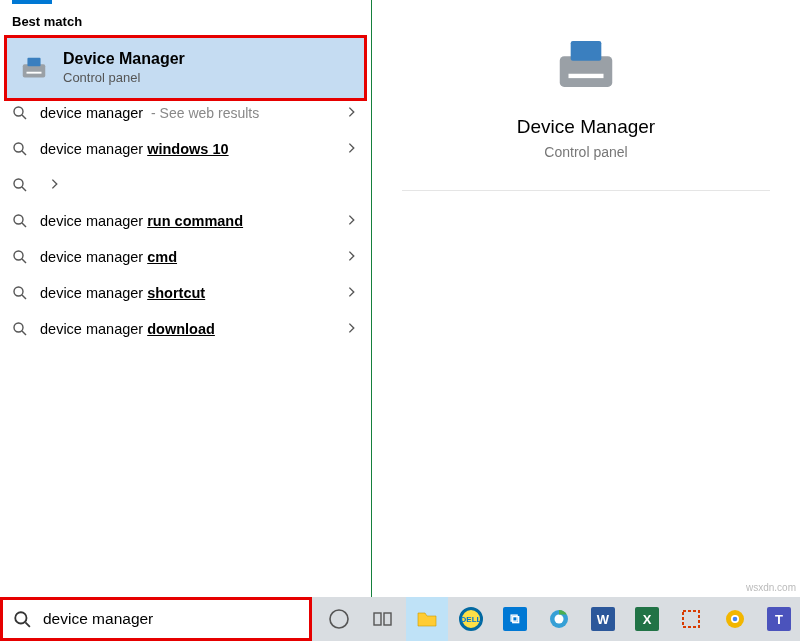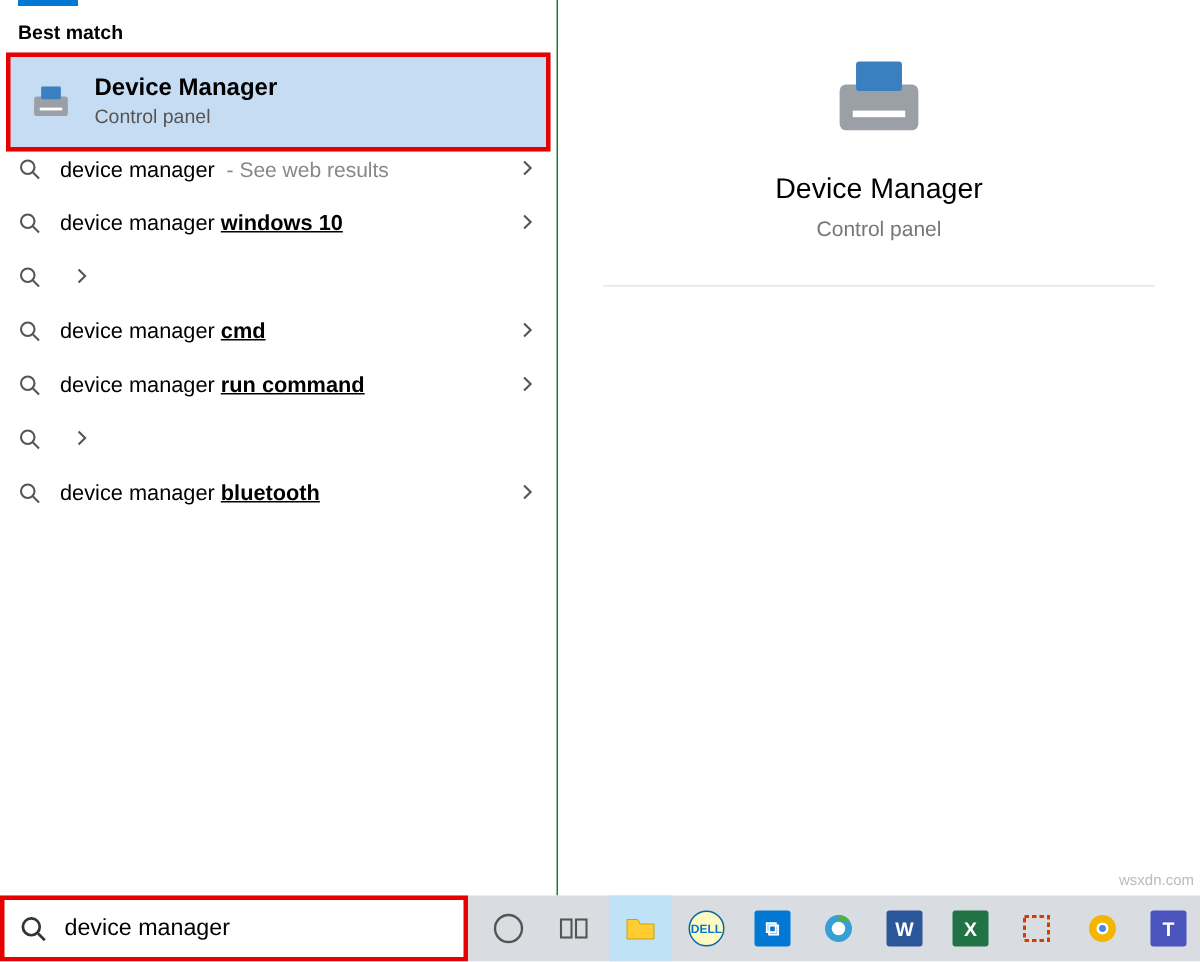--- a/index.html
+++ b/index.html
@@ -114,50 +114,51 @@
           </svg>
           <svg class="chevron" viewBox="0 0 16 16">
             <path d="M5 3l5 5-5 5" fill="none" stroke="#555" stroke-width="1.6"></path>
           </svg>
         </div>
         <div class="web-item">
           <svg class="search-icon" viewBox="0 0 16 16">
             <circle cx="6.5" cy="6.5" r="4.5" fill="none" stroke="#555" stroke-width="1.4"></circle>
             <line x1="10" y1="10" x2="14" y2="14" stroke="#555" stroke-width="1.4"></line>
           </svg>
+          <span class="query"><span>device manager </span><span class="bold">run command</span></span>
+          <svg class="chevron" viewBox="0 0 16 16">
+            <path d="M5 3l5 5-5 5" fill="none" stroke="#555" stroke-width="1.6"></path>
+          </svg>
+        </div>
+        <div class="web-item">
+          <svg class="search-icon" viewBox="0 0 16 16">
+            <circle cx="6.5" cy="6.5" r="4.5" fill="none" stroke="#555" stroke-width="1.4"></circle>
+            <line x1="10" y1="10" x2="14" y2="14" stroke="#555" stroke-width="1.4"></line>
+          </svg>
           <span class="query"><span>device manager </span><span class="bold">cmd</span></span>
           <svg class="chevron" viewBox="0 0 16 16">
             <path d="M5 3l5 5-5 5" fill="none" stroke="#555" stroke-width="1.6"></path>
           </svg>
         </div>
         <div class="web-item">
           <svg class="search-icon" viewBox="0 0 16 16">
             <circle cx="6.5" cy="6.5" r="4.5" fill="none" stroke="#555" stroke-width="1.4"></circle>
             <line x1="10" y1="10" x2="14" y2="14" stroke="#555" stroke-width="1.4"></line>
           </svg>
-          <span class="query"><span>device manager </span><span class="bold">run command</span></span>
-          <svg class="chevron" viewBox="0 0 16 16">
-            <path d="M5 3l5 5-5 5" fill="none" stroke="#555" stroke-width="1.6"></path>
-          </svg>
-        </div>
-        <div class="web-item">
-          <svg class="search-icon" viewBox="0 0 16 16">
-            <circle cx="6.5" cy="6.5" r="4.5" fill="none" stroke="#555" stroke-width="1.4"></circle>
-            <line x1="10" y1="10" x2="14" y2="14" stroke="#555" stroke-width="1.4"></line>
-          </svg>
-          <svg class="chevron" viewBox="0 0 16 16">
-            <path d="M5 3l5 5-5 5" fill="none" stroke="#555" stroke-width="1.6"></path>
-          </svg>
-        </div>
-        <div class="web-item">
-          <svg class="search-icon" viewBox="0 0 16 16">
-            <circle cx="6.5" cy="6.5" r="4.5" fill="none" stroke="#555" stroke-width="1.4"></circle>
-            <line x1="10" y1="10" x2="14" y2="14" stroke="#555" stroke-width="1.4"></line>
-          </svg>
-          <span class="query"><span>device manager </span><span class="bold">bluetooth</span></span>
+          <span class="query"><span>device manager </span><span class="bold">shortcut</span></span>
+          <svg class="chevron" viewBox="0 0 16 16">
+            <path d="M5 3l5 5-5 5" fill="none" stroke="#555" stroke-width="1.6"></path>
+          </svg>
+        </div>
+        <div class="web-item">
+          <svg class="search-icon" viewBox="0 0 16 16">
+            <circle cx="6.5" cy="6.5" r="4.5" fill="none" stroke="#555" stroke-width="1.4"></circle>
+            <line x1="10" y1="10" x2="14" y2="14" stroke="#555" stroke-width="1.4"></line>
+          </svg>
+          <span class="query"><span>device manager </span><span class="bold">download</span></span>
           <svg class="chevron" viewBox="0 0 16 16">
             <path d="M5 3l5 5-5 5" fill="none" stroke="#555" stroke-width="1.6"></path>
           </svg>
         </div>
       </div>
   </div>
 
   <div class="right-col">
     <svg class="big-icon dm-icon" viewBox="0 0 32 32">
       <rect class="body" x="4" y="12" width="24" height="14" rx="2"></rect>
@@ -191,21 +192,21 @@
           <rect x="3" y="6" width="7" height="12" fill="none" stroke="#555" stroke-width="1.4"></rect>
           <rect x="13" y="6" width="7" height="12" fill="none" stroke="#555" stroke-width="1.4"></rect>
         </svg>
       </div>
     <div class="tray-item active">
         <svg viewBox="0 0 24 24">
           <path d="M3 6h7l2 3h9v10H3z" fill="#ffcc33" stroke="#c99a00" stroke-width="0.6"></path>
         </svg>
       </div>
     <div class="tray-item">
-        <div class="tile" style="background:#fef9c3;border:1px solid #0369a1;border-radius:50%;width:24px;height:24px;color:#0076ce;font-size:8px;">DELL</div>
+        <div class="tile" style="background:#fde047;border:3px solid #0369a1;border-radius:50%;width:24px;height:24px;color:#0076ce;font-size:8px;">DELL</div>
       </div>
     <div class="tray-item">
         <div class="tile" style="background:#0078d4;">⧉</div>
       </div>
     <div class="tray-item">
         <svg viewBox="0 0 24 24">
           <circle cx="12" cy="12" r="9" fill="#36a0d6"></circle>
           <circle cx="12" cy="12" r="4.5" fill="#fff"></circle>
           <path d="M12 3a9 9 0 0 1 7.8 4.5H12" fill="#4caf50"></path>
         </svg>

